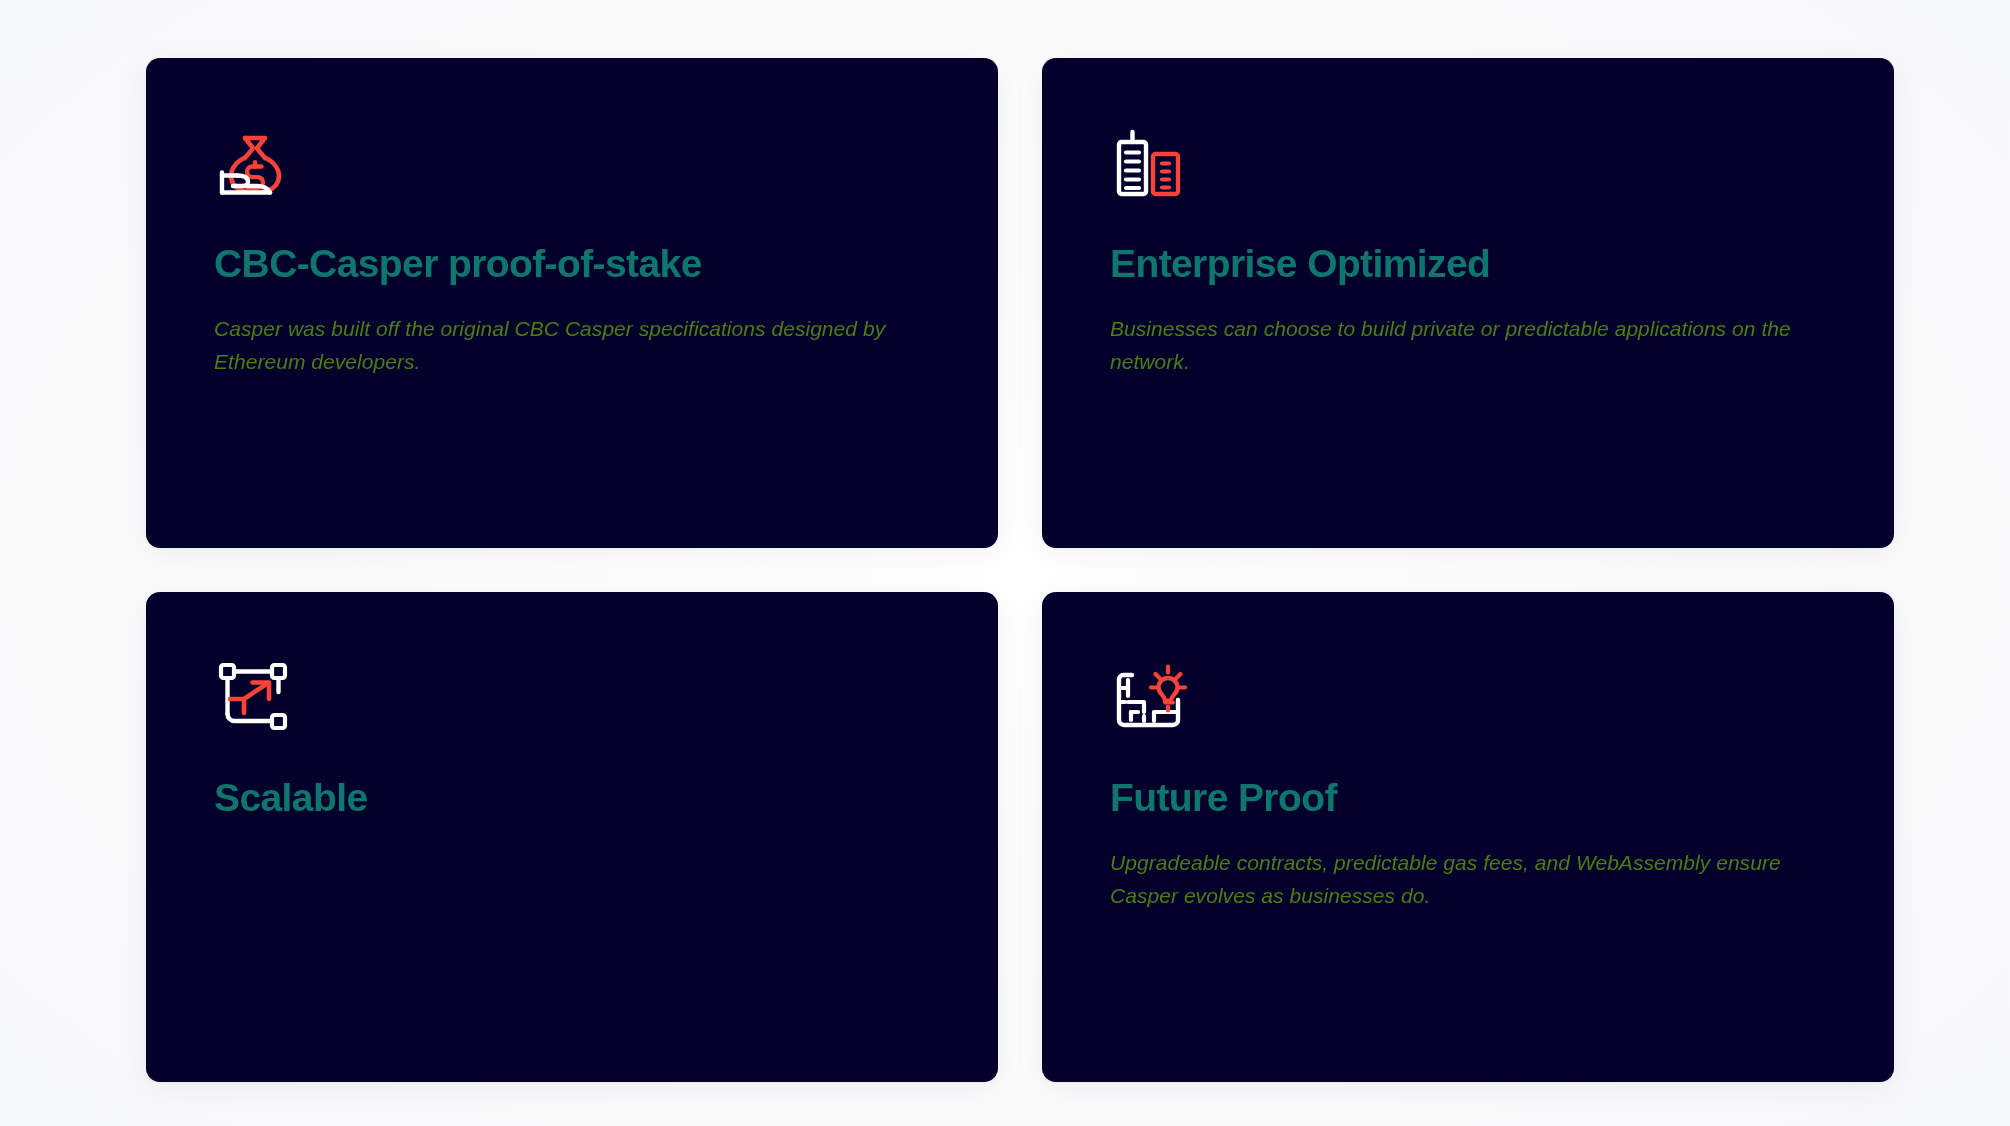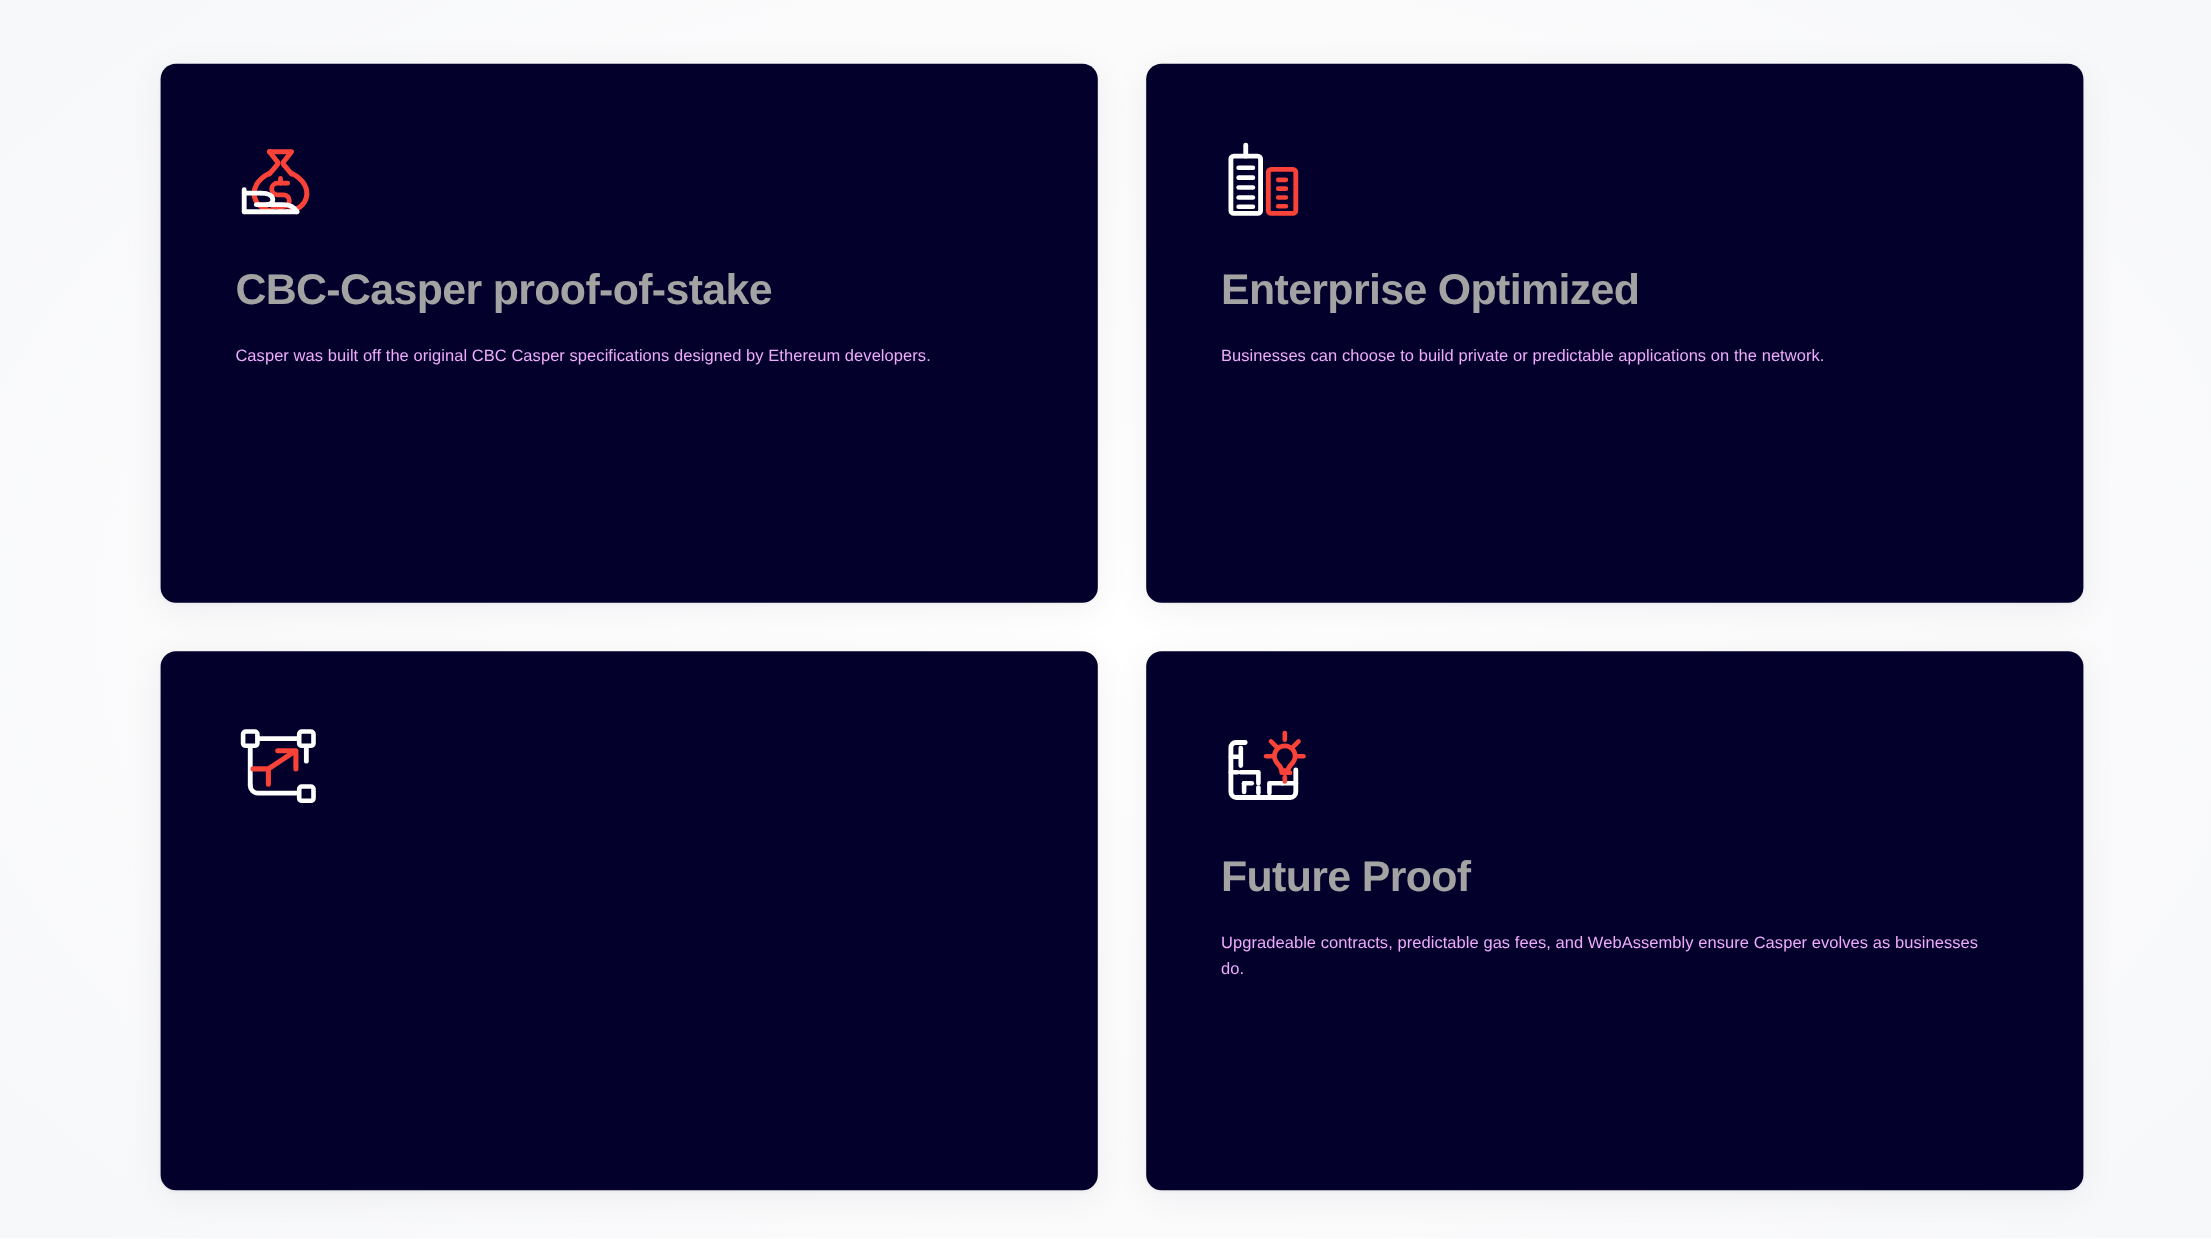--- a/index.html
+++ b/index.html
@@ -53,32 +53,33 @@
     display: block;
     margin-bottom: 40px;
   }
   .card-icon svg { display: block; }
 
   .card-title {
     margin: 0 0 26px 0;
     font-size: 39px;
     line-height: 1.12;
     font-weight: bold;
-    color: #a3a3a3;
+    color: #0f766e;
     letter-spacing: -0.6px;
   }
 
   .card-desc {
     margin: 0;
-    font-size: 15px;
+    font-size: 21px;
     line-height: 1.58;
-    color: #f0abfc;
+    color: #4d7c0f;
     font-weight: normal;
     max-width: 690px;
     letter-spacing: 0.05px;
+    font-style: italic;
   }
 </style>
 </head>
 <body>
 
 <div id="root">
   <div class="feature-grid">
 
     <div class="feature-card">
       <span class="card-icon">
@@ -139,20 +140,21 @@
 
           <rect x="7" y="7" width="13" height="13" rx="2.4" stroke="#ffffff" stroke-width="4.2" fill="none"></rect>
           <rect x="58" y="7" width="13" height="13" rx="2.4" stroke="#ffffff" stroke-width="4.2" fill="none"></rect>
           <rect x="58" y="57" width="13" height="13" rx="2.4" stroke="#ffffff" stroke-width="4.2" fill="none"></rect>
 
           <path d="M16 41 h14 v14" stroke="#fa4338" stroke-width="4.6" stroke-linecap="round" stroke-linejoin="round" fill="none"></path>
           <path d="M30 41 L54 25" stroke="#fa4338" stroke-width="4.6" stroke-linecap="round"></path>
           <path d="M38.5 24.5 h16.5 v16.5" stroke="#fa4338" stroke-width="4.6" stroke-linecap="round" stroke-linejoin="round" fill="none"></path>
         </svg>
       </span>
+      <h3 class="card-title">Scalable</h3>
     </div>
 
     <div class="feature-card">
       <span class="card-icon">
         <svg width="78" height="78" viewBox="0 0 78 78" fill="none" xmlns="http://www.w3.org/2000/svg">
 
           <path d="M22 17 H13.5 a4.5 4.5 0 0 0 -4.5 4.5 V62 a5 5 0 0 0 5 5 H63 a5 5 0 0 0 5 -5 V42" stroke="#ffffff" stroke-width="4.4" stroke-linecap="round" stroke-linejoin="round" fill="none"></path>
 
           <path d="M9 30 h9" stroke="#ffffff" stroke-width="4.2" stroke-linecap="round"></path>
           <path d="M18 22 v16" stroke="#ffffff" stroke-width="4.2" stroke-linecap="round"></path>

